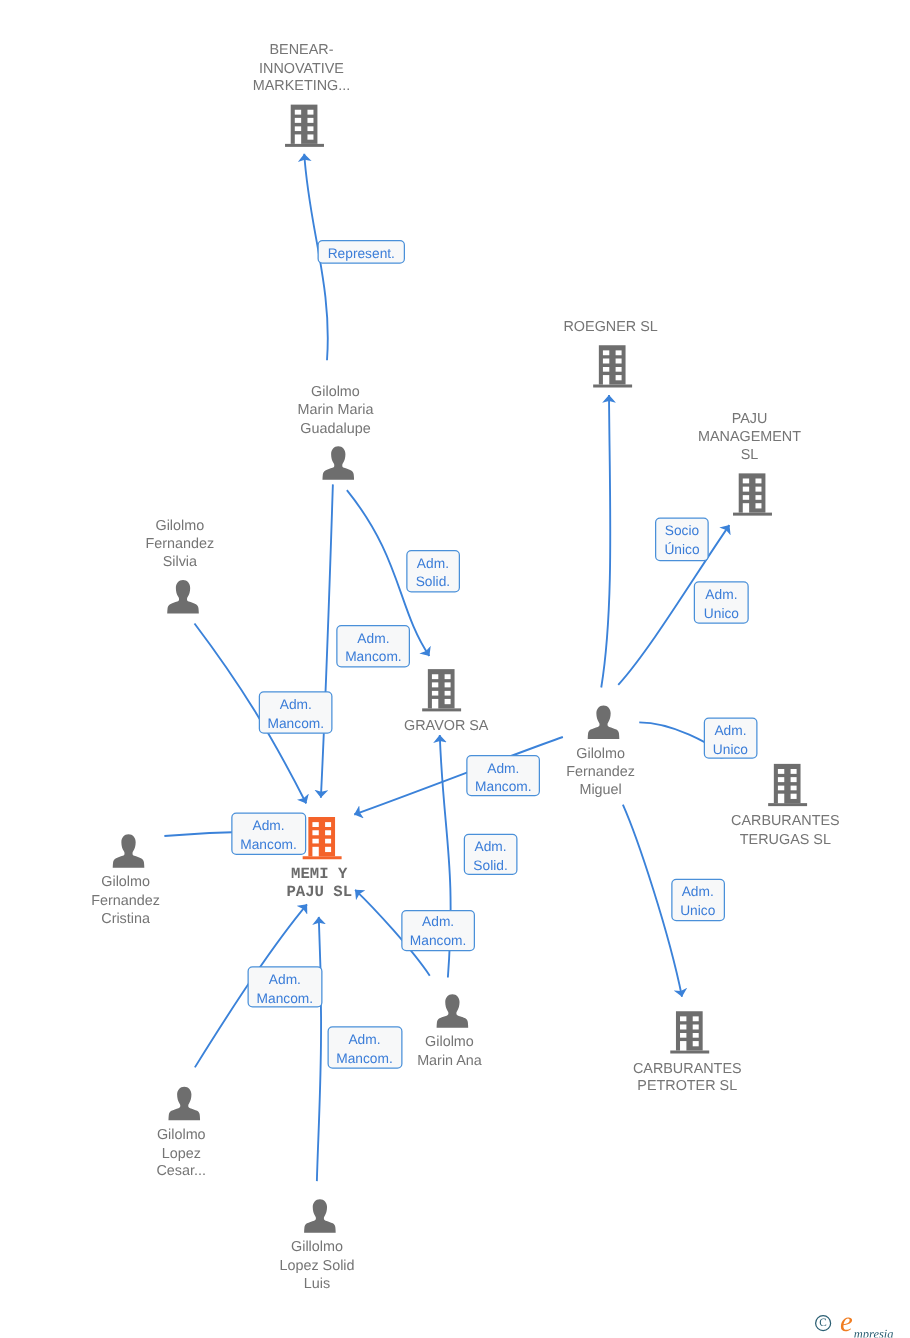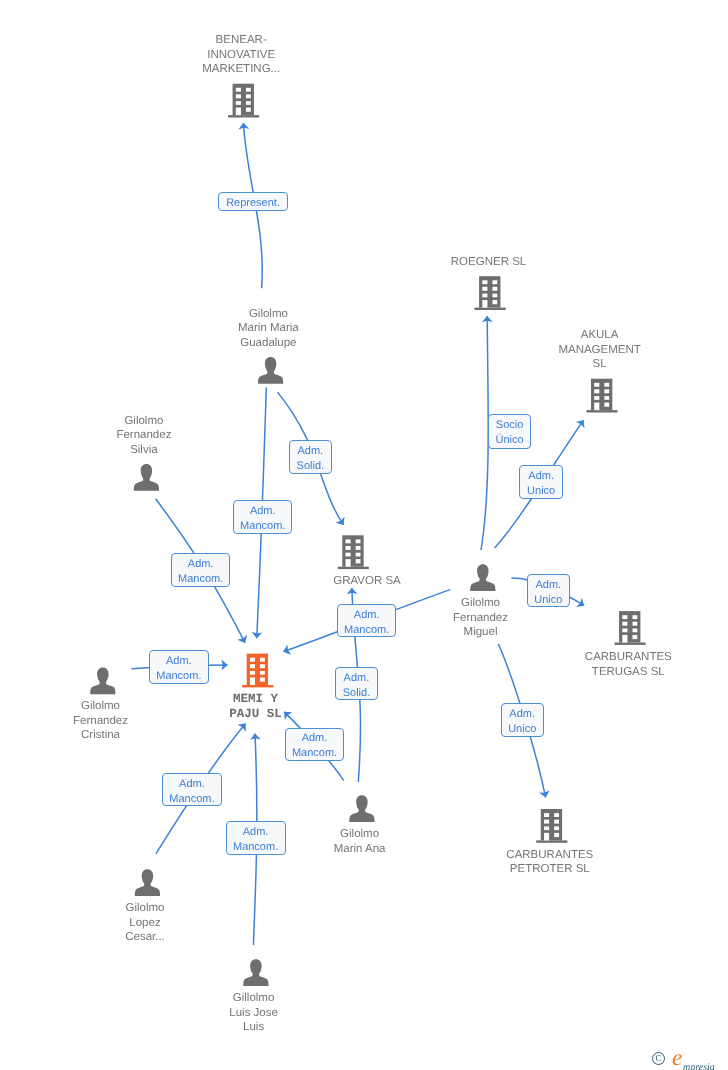--- a/index.html
+++ b/index.html
@@ -8,21 +8,21 @@
        -webkit-font-smoothing:antialiased;text-rendering:geometricPrecision;}
   #graph{position:relative;width:728px;height:1070px;background:#fff;}
   svg.layer{position:absolute;left:0;top:0;width:728px;height:1070px;}
   .node-label{position:absolute;text-align:center;color:#757575;font-size:11.5px;
               line-height:14.5px;white-space:pre-line;transform:translateX(-50%);}
   .node-label.center{font-size:12.5px;font-weight:bold;line-height:14.9px;color:#6b6b6b;font-family:Liberation Mono, monospace;}
   .edge-label{position:absolute;box-sizing:border-box;border:1.5px solid #4a90d9;
               border-radius:4px;background:#f7f8f9;color:#3b7dd8;font-size:11px;
               line-height:15px;text-align:center;white-space:pre-line;
               display:flex;align-items:center;justify-content:center;
-              padding-top:4px;}
+              padding-top:4px;margin-left:36px;}
   .wm{position:absolute;left:652px;top:1051px;white-space:nowrap;height:20px;}
   .wm-c{position:absolute;left:0;top:1px;width:13px;height:13px;border:1.4px solid #2b5f73;
         border-radius:50%;box-sizing:border-box;}
   .wm-c i{position:absolute;left:2.4px;top:0.4px;font-style:normal;font-size:9px;
           line-height:10px;color:#2b5f73;font-family:"Liberation Serif",serif;}
   .wm-e{position:absolute;left:20px;top:-5px;font-size:23px;font-style:italic;
         font-family:"Liberation Serif",serif;color:#f07d22;line-height:23px;}
   .wm-rest{position:absolute;left:31px;top:10px;font-size:10px;font-style:italic;
         font-family:"Liberation Serif",serif;color:#2b5f73;line-height:14px;}
 </style>
@@ -154,32 +154,32 @@
       <div class="node-label" style="left: 143.9px; top: 413.695px;">Gilolmo
 Fernandez
 Silvia</div>
       <div class="node-label" style="left: 100.5px; top: 699.305px;">Gilolmo
 Fernandez
 Cristina</div>
       <div class="node-label" style="left: 145px; top: 901.205px;">Gilolmo
 Lopez
 Cesar...</div>
       <div class="node-label" style="left: 253.6px; top: 991.205px;">Gillolmo
-Luis Jose
+Lopez Solid
 Luis</div>
       <div class="node-label center" style="left: 255.4px; top: 691.6px;">MEMI Y
 PAJU  SL</div>
-      <div class="node-label" style="left: 367px; top: 574.2px;">GRAVOR SA</div>
+      <div class="node-label" style="left: 357px; top: 574.2px;">GRAVOR SA</div>
       <div class="node-label" style="left: 359.6px; top: 827.205px;">Gilolmo
 Marin Ana</div>
       <div class="node-label" style="left: 480.5px; top: 596.205px;">Gilolmo
 Fernandez
 Miguel</div>
       <div class="node-label" style="left: 488.5px; top: 254.9px; text-align: center;">ROEGNER  SL</div>
-      <div class="node-label" style="left: 599.6px; top: 328.4px;">AKULA
+      <div class="node-label" style="left: 599.6px; top: 328.4px;">PAJU
 MANAGEMENT
 SL</div>
       <div class="node-label" style="left: 628.3px; top: 650px;">CARBURANTES
 TERUGAS  SL</div>
       <div class="node-label" style="left: 549.8px; top: 847.9px;">CARBURANTES
 PETROTER  SL</div>
     </div>
   <div id="edgelabels">
       <div class="edge-label" style="left: 217.7px; top: 191.8px; width: 70.7px; height: 19.2px;">Represent.</div>
       <div class="edge-label" style="left: 288.9px; top: 439.8px; width: 42.9px; height: 34.4px;">Adm.

